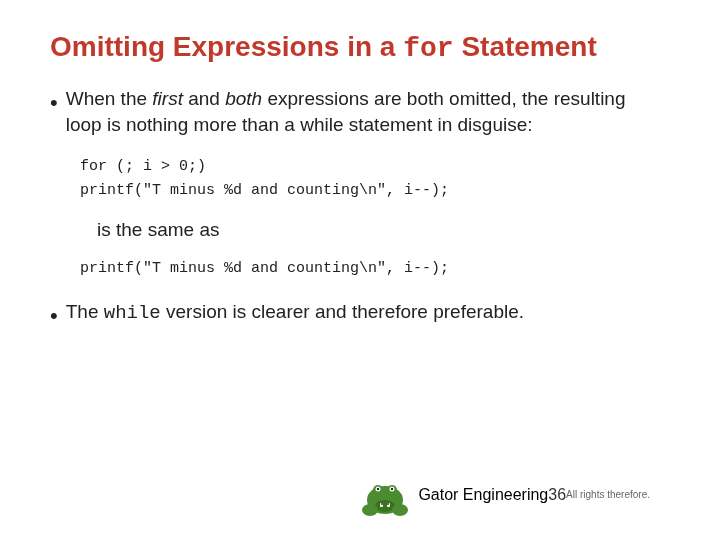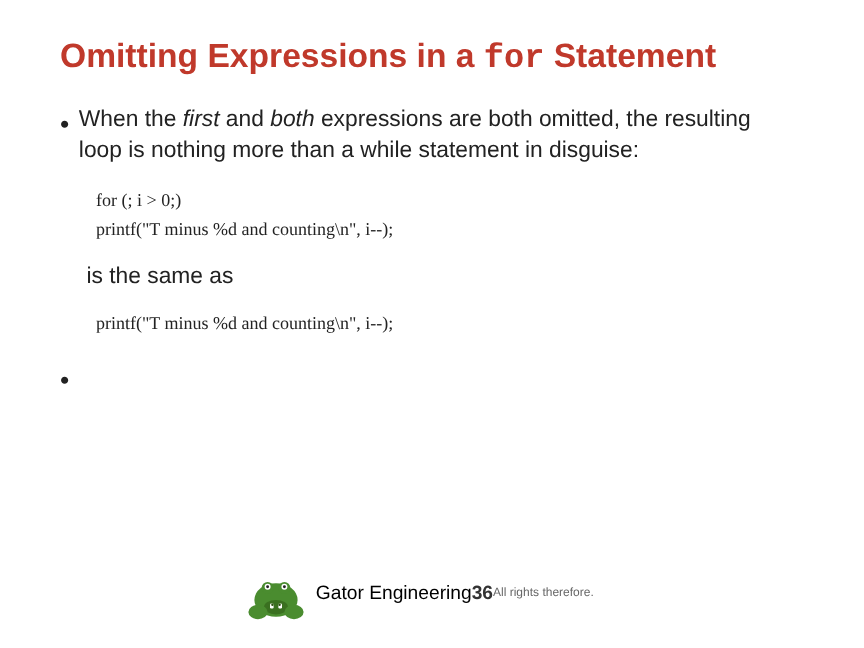--- a/index.html
+++ b/index.html
@@ -59,62 +59,62 @@
     }
 
     .bullet-text {
       flex: 1;
     }
 
     .bullet-text em {
     }
 
     .code-block {
-      font-family: Liberation Serif, serif;
+      font-family: Liberation Mono, monospace;
       font-size: 15px;
       color: #222222;
       background: transparent;
       margin: 6px 0 6px 30px;
       line-height: 1.6;
     }
 
     .same-as-text {
       font-size: 19px;
       color: #222222;
-      margin: 4px 0 4px 22px;
+      margin: 4px 0 4px 47px;
     }
 
     .code-inline {
       font-family: 'Courier New', Courier, monospace;
     }
 
     .footer {
       display: flex;
       align-items: center;
-      justify-content: center;
+      justify-content: flex-end;
       padding-top: 10px;
       border-top: none;
       margin-top: auto;
     }
 
     .footer-logo {
       display: flex;
       align-items: center;
       gap: 8px;
     }
 
     .gator-icon {
       width: 50px;
       height: 50px;
     }
 
     .footer-page {
       font-size: 16px;
       color: #333;
-      font-weight: bold;
+      font-weight: normal;
     }
 
     .footer-copyright {
       font-size: 10px;
       color: #666;
       text-align: right;
       line-height: 1.4;
     }
   </style>
 </head>
@@ -140,20 +140,23 @@
     </div>
 
     <div class="same-as-text">is the same as</div>
 
     <div class="code-block">
       <div>  printf("T minus %d and counting\n", i--);</div>
     </div>
 
     <div class="bullet-item" style="margin-top:6px;">
       <span class="bullet-dot">•</span>
+      <span class="bullet-text">
+        <span>The </span><span class="code-inline">while</span><span> version is clearer and therefore preferable.</span>
+      </span>
     </div>
 
   </div>
 
   <div class="footer">
     <div class="footer-logo">
 
       <svg class="gator-icon" viewBox="0 0 50 50" xmlns="http://www.w3.org/2000/svg">
 
         <ellipse cx="25" cy="30" rx="18" ry="14" fill="#4a8c2f"></ellipse>

